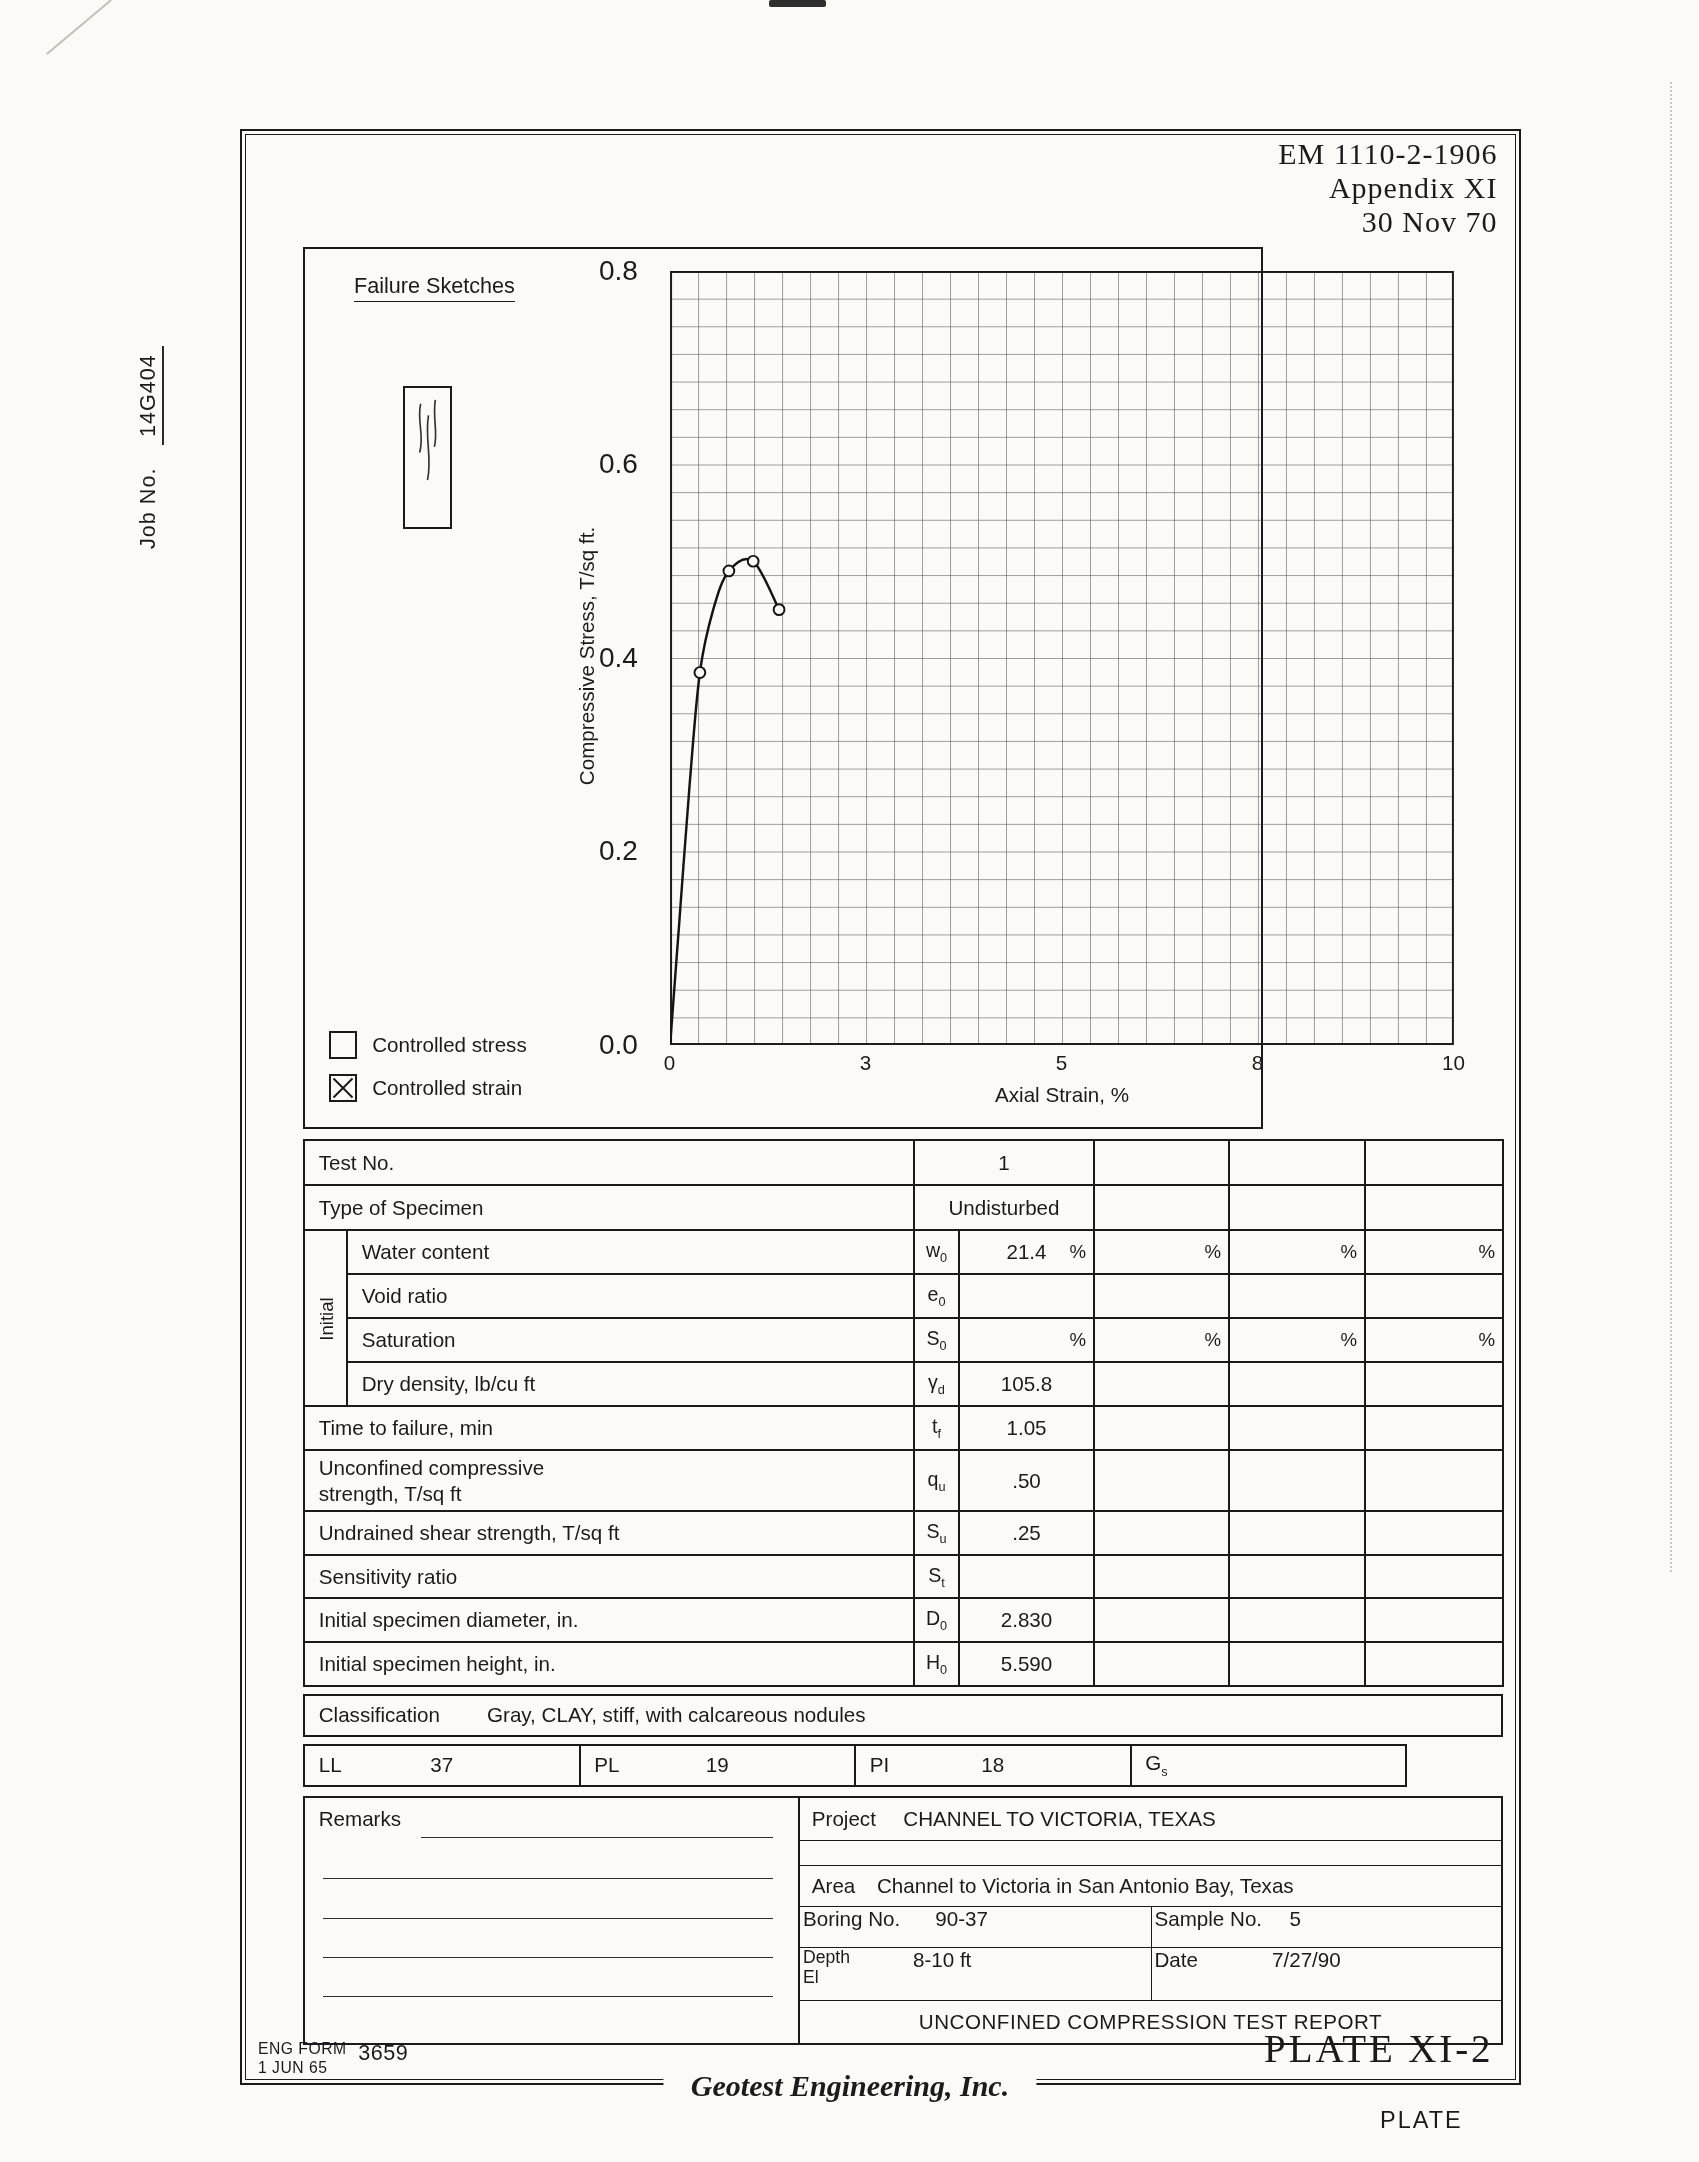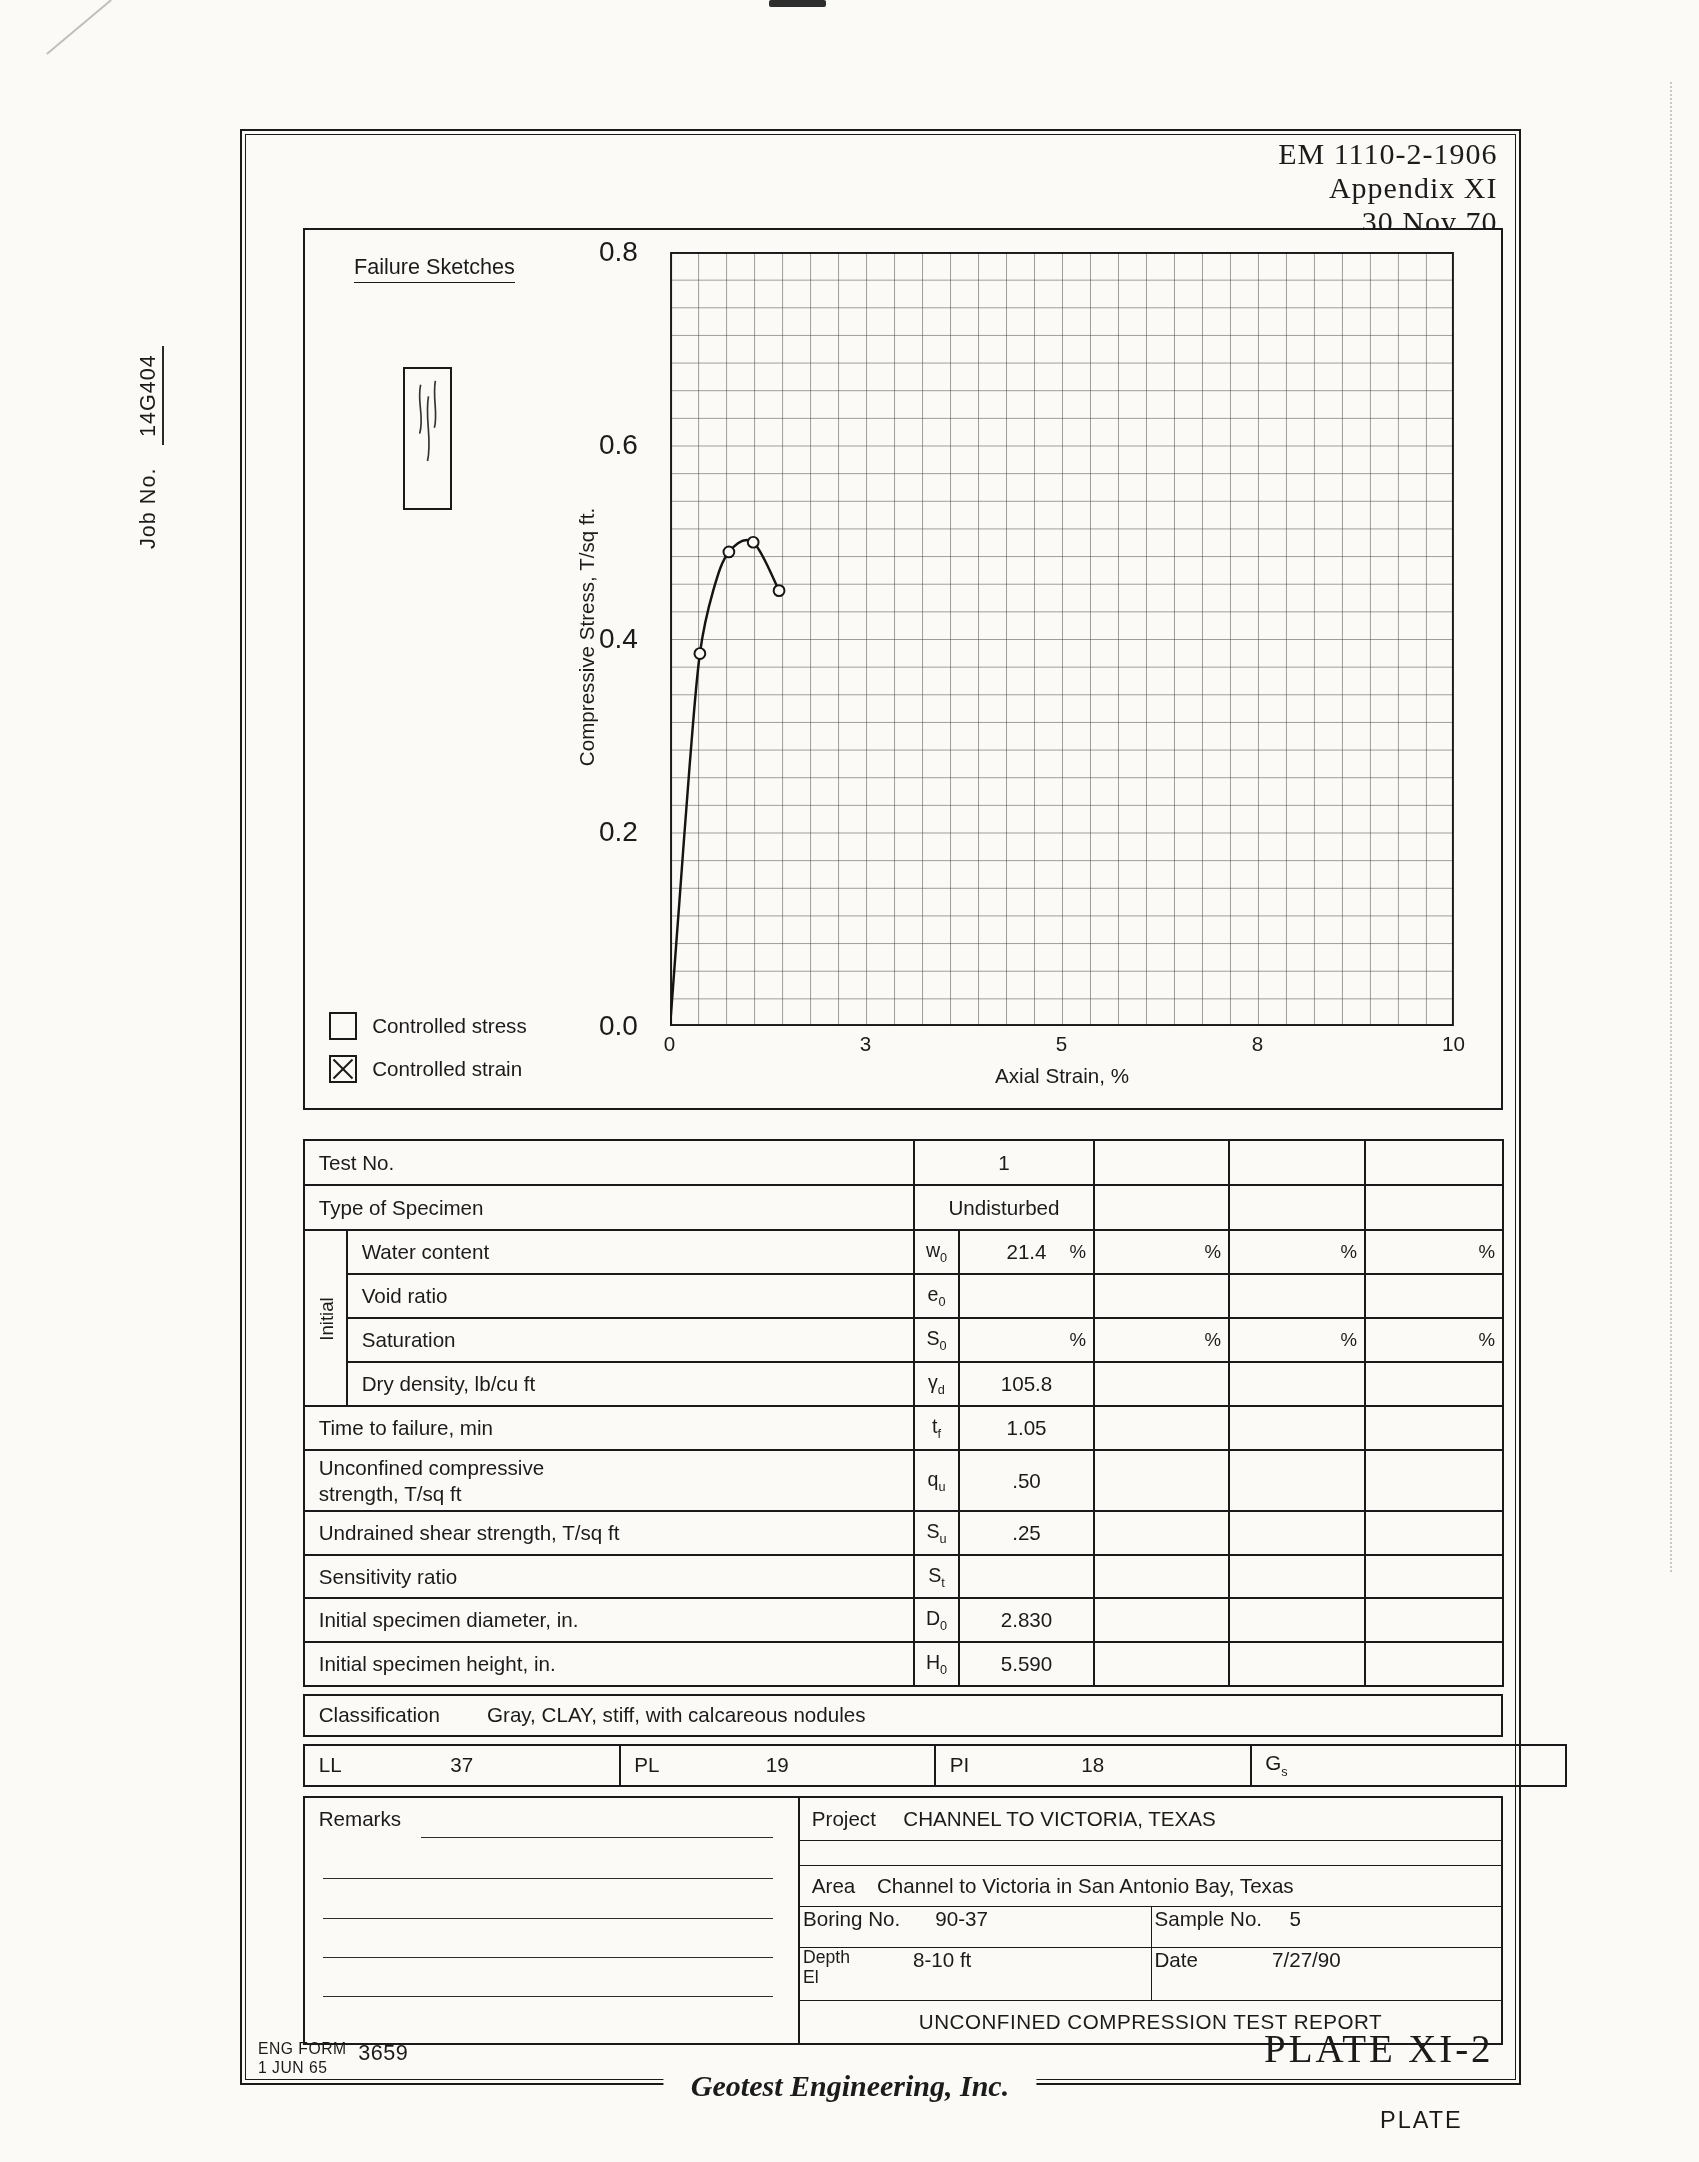--- a/index.html
+++ b/index.html
@@ -16,21 +16,21 @@
   .jobno{position:absolute;left:135px;top:549px;transform-origin:0 0;transform:rotate(-90deg);white-space:nowrap;font-size:21.6px;letter-spacing:1px}
   .jobno .jv{margin-left:15.7px;padding:0 7.8px 2px;border-bottom:2px solid #2a2a2a}
 
   
   .form{position:absolute;left:240px;top:129px;width:1281px;height:1956px;border:2.5px solid #1a1a1a}
   .form-inner{position:absolute;inset:2.9px;border:1.3px solid #1a1a1a;pointer-events:none}
 
   .header{position:absolute;top:5.9px;right:21.6px;text-align:right;font-size:30px;line-height:1.14;letter-spacing:1px}
 
   
-  .chart-panel{position:absolute;left:61px;top:97px;width:1200px;height:882px;border:2px solid #1a1a1a;background:#fbfaf6}
+  .chart-panel{position:absolute;left:61px;top:116px;width:960px;height:882px;border:2px solid #1a1a1a;background:#fbfaf6}
   .fs-label{position:absolute;left:49px;top:23.5px;font-size:21.6px;padding-bottom:2.9px;border-bottom:1.6px solid #1a1a1a}
   .sketch-box{position:absolute;left:98px;top:137px;width:49px;height:143px;border:2px solid #1a1a1a}
   .plot{position:absolute;left:365px;top:21.6px;width:784px;height:774px}
   .plot svg{display:block}
   .curve-path{fill:none;stroke:#141414;stroke-width:2.5px}
   .curve-markers circle{fill:#fbfaf6;stroke:#141414;stroke-width:2px}
   .ytick{position:absolute;left:294px;width:59px;text-align:left;font-size:28px;height:25.5px;line-height:25.5px}
   .ylabel{position:absolute;left:282px;top:407px;transform:translate(-50%,-50%) rotate(-90deg);white-space:nowrap;font-size:20.6px}
   .xtick{position:absolute;top:802px;width:59px;text-align:center;font-size:20.6px}
   .xlabel{position:absolute;top:834px;left:757px;transform:translateX(-50%);font-size:20.6px}
@@ -47,21 +47,21 @@
   td.sym sub,.att sub{font-size:12.7px}
   td.val{text-align:center;position:relative;padding:0}
   td.val .unit{position:absolute;right:6.9px;top:50%;transform:translateY(-50%);font-size:18.6px}
   td.initcell{text-align:center;padding:0;overflow:visible}
   .vert{display:inline-block;transform:rotate(-90deg);white-space:nowrap;font-size:18.6px}
   tr.r46{height:45px} tr.r45{height:44px} tr.r62{height:61px} tr.r44{height:43px}
 
   .class-row{margin-top:6.9px;border:2.9px solid #1a1a1a;height:43px;display:flex;align-items:center;padding-left:13.7px;font-size:20.6px;background:#fbfaf6}
   .class-row .cv{margin-left:47px}
 
-  table.att{margin-top:6.9px;border-collapse:collapse;width:1264px;table-layout:fixed;font-size:20.6px;border:2.9px solid #1a1a1a}
+  table.att{margin-top:6.9px;border-collapse:collapse;width:1104px;table-layout:fixed;font-size:20.6px;border:2.9px solid #1a1a1a}
   .att td{border:2px solid #1a1a1a;height:41px;position:relative}
   .att .al{position:absolute;left:13.7px;top:50%;transform:translateY(-50%)}
   .att .av{display:block;text-align:center}
 
   
   .bottom{margin-top:9px;border:2.9px solid #1a1a1a;height:249px;display:flex;background:#fbfaf6}
   .remarks{width:495px;border-right:2px solid #1a1a1a;position:relative;font-size:20.6px}
   .remarks .rl{position:absolute;left:13.7px;top:8.8px}
   .rline{position:absolute;border-bottom:1.6px solid #2d2d2d;right:25.5px;left:17.6px}
   .rline.first{left:116px}

